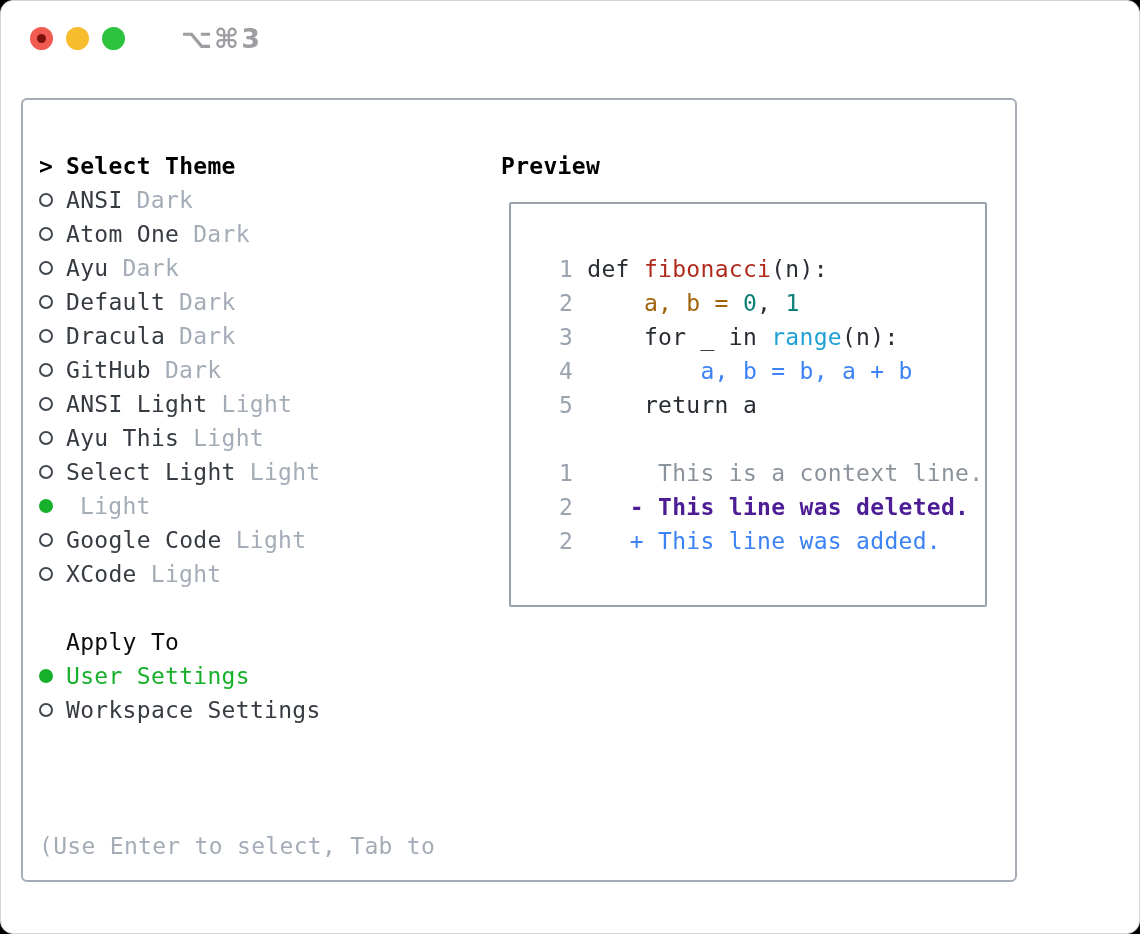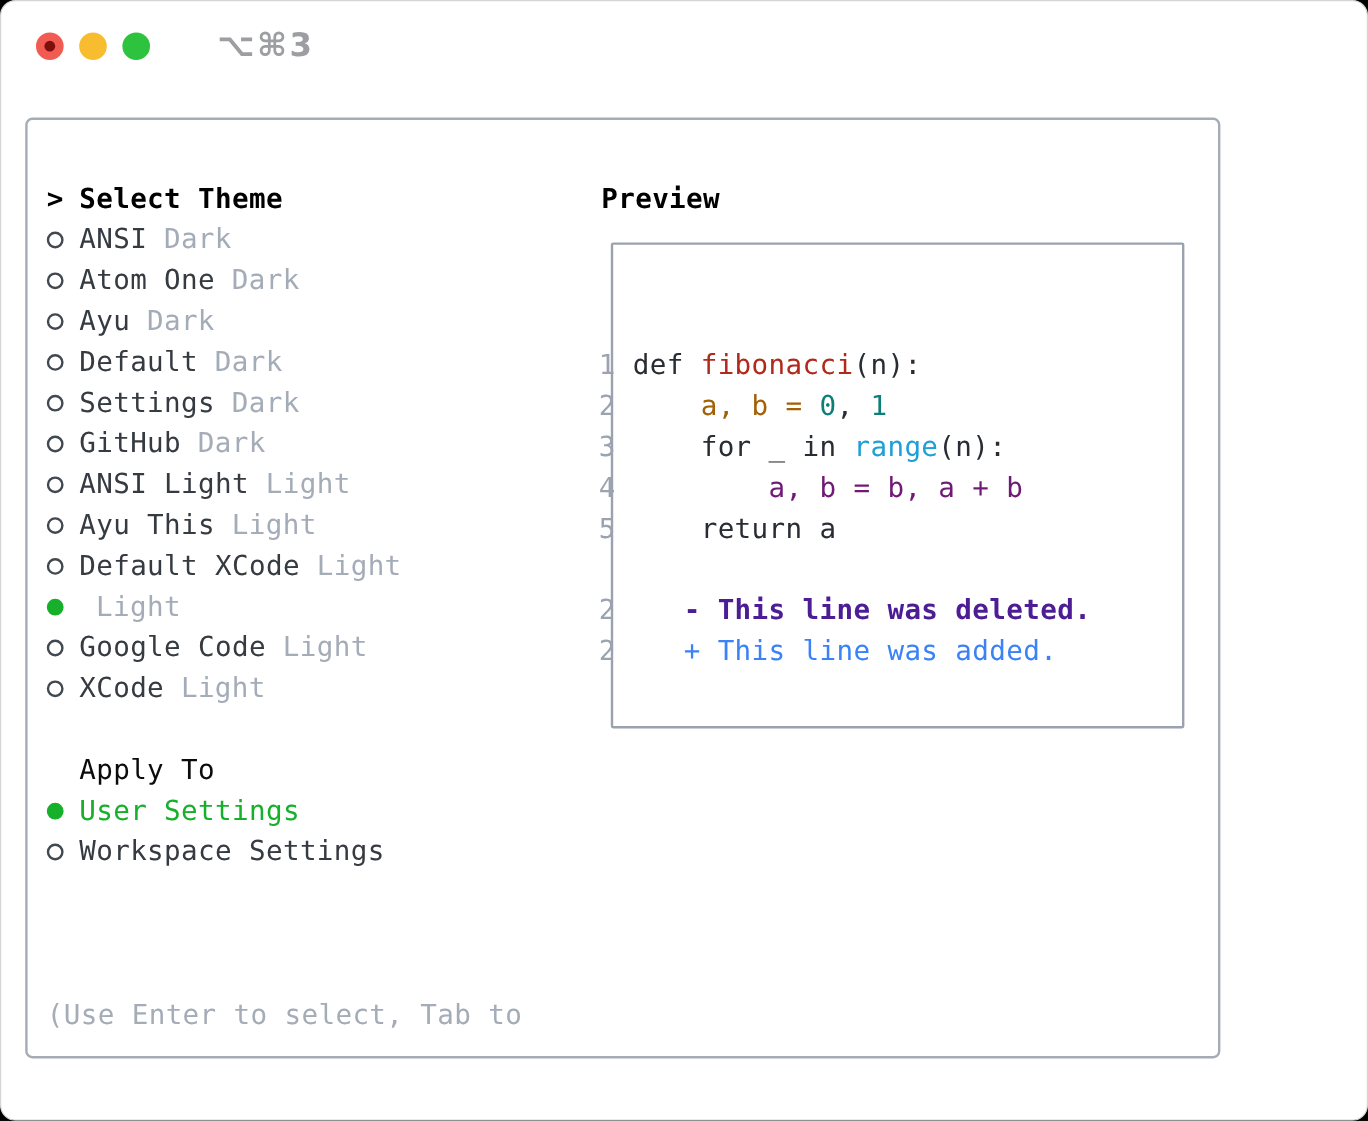--- a/index.html
+++ b/index.html
@@ -39,21 +39,21 @@
   .subheading{color:#0b0b0b;}
   .tname{color:var(--text-dark,#363b42);white-space:pre;}
   .tname.sel{color:var(--accent,#16b02b);}
   .tvariant{color:var(--muted,#a4acb8);white-space:pre;margin-left:14px;}
   .item{cursor:pointer;}
 
   
   .preview-title{position:absolute;left:500px;top:148px;}
   .pbox{position:absolute;left:508px;top:201px;width:478px;height:405px;
         border:2px solid #9aa2ad;border-radius:2px;box-sizing:border-box;background:#fff;}
-  .plines{position:absolute;left:498px;top:251px;margin-top:36px;}
+  .plines{position:absolute;left:558px;top:251px;}
   .pline{height:34px;white-space:pre;}
 </style>
 </head>
 <body>
 
 <div class="window">
 
   <div class="titlebar">
     <div class="tl red"></div>
     <div class="tl yellow"></div>
@@ -94,21 +94,21 @@
           <span class="bcol">
             <span class="bullet"></span>
           </span>
           <span class="tname">Default</span>
           <span class="tvariant">Dark</span>
         </div>
         <div class="row item">
           <span class="bcol">
             <span class="bullet"></span>
           </span>
-          <span class="tname">Settings</span>
+          <span class="tname">Dracula</span>
           <span class="tvariant">Dark</span>
         </div>
         <div class="row item">
           <span class="bcol">
             <span class="bullet"></span>
           </span>
           <span class="tname">GitHub</span>
           <span class="tvariant">Dark</span>
         </div>
         <div class="row item">
@@ -122,21 +122,21 @@
           <span class="bcol">
             <span class="bullet"></span>
           </span>
           <span class="tname">Ayu This</span>
           <span class="tvariant">Light</span>
         </div>
         <div class="row item">
           <span class="bcol">
             <span class="bullet"></span>
           </span>
-          <span class="tname">Default XCode</span>
+          <span class="tname">Select Light</span>
           <span class="tvariant">Light</span>
         </div>
         <div class="row item">
           <span class="bcol">
             <span class="bullet sel"></span>
           </span>
           <span class="tvariant">Light</span>
         </div>
         <div class="row item">
           <span class="bcol">
@@ -180,20 +180,21 @@
     <div class="pline">(Use Enter to select, Tab to</div>
     <div class="pline">change focus)</div>
   </div>
 
   <div class="preview-title mono heading">Preview</div>
   <div class="pbox"></div>
   <div class="plines mono" id="preview-lines">
       <div class="pline"><span style="color: rgb(154, 163, 175);">1 </span><span style="color: rgb(40, 45, 52);">def </span><span style="color: rgb(176, 42, 28);">fibonacci</span><span style="color: rgb(40, 45, 52);">(n):</span></div>
       <div class="pline"><span style="color: rgb(154, 163, 175);">2 </span><span style="color: #a16207; text-align: right;">    a, b = </span><span style="color: rgb(11, 127, 120);">0</span><span style="color: rgb(40, 45, 52);">, </span><span style="color: rgb(11, 127, 120);">1</span></div>
       <div class="pline"><span style="color: rgb(154, 163, 175);">3 </span><span style="color: rgb(40, 45, 52);">    for _ in </span><span style="color: rgb(30, 160, 214);">range</span><span style="color: rgb(40, 45, 52);">(n):</span></div>
-      <div class="pline"><span style="color: rgb(154, 163, 175);">4 </span><span style="color: #701a75;">        a, b = b, a + b</span></div>
+      <div class="pline"><span style="color: rgb(154, 163, 175);">4 </span><span style="color: #3b82f6;">        a, b = b, a + b</span></div>
       <div class="pline"><span style="color: rgb(154, 163, 175);">5 </span><span style="color: rgb(40, 45, 52);">    return a</span></div>
       <div class="pline"></div>
+      <div class="pline"><span style="color: rgb(154, 163, 175);">1 </span><span style="color: rgb(139, 147, 156);">     This is a context line.</span></div>
       <div class="pline"><span style="color: rgb(154, 163, 175);">2 </span><span style="color: #4c1d95; font-weight: bold;">   - This line was deleted.</span></div>
       <div class="pline"><span style="color: rgb(154, 163, 175);">2 </span><span style="color: #3b82f6;">   + This line was added.</span></div>
     </div>
 
 </div>
 
 </body></html>

